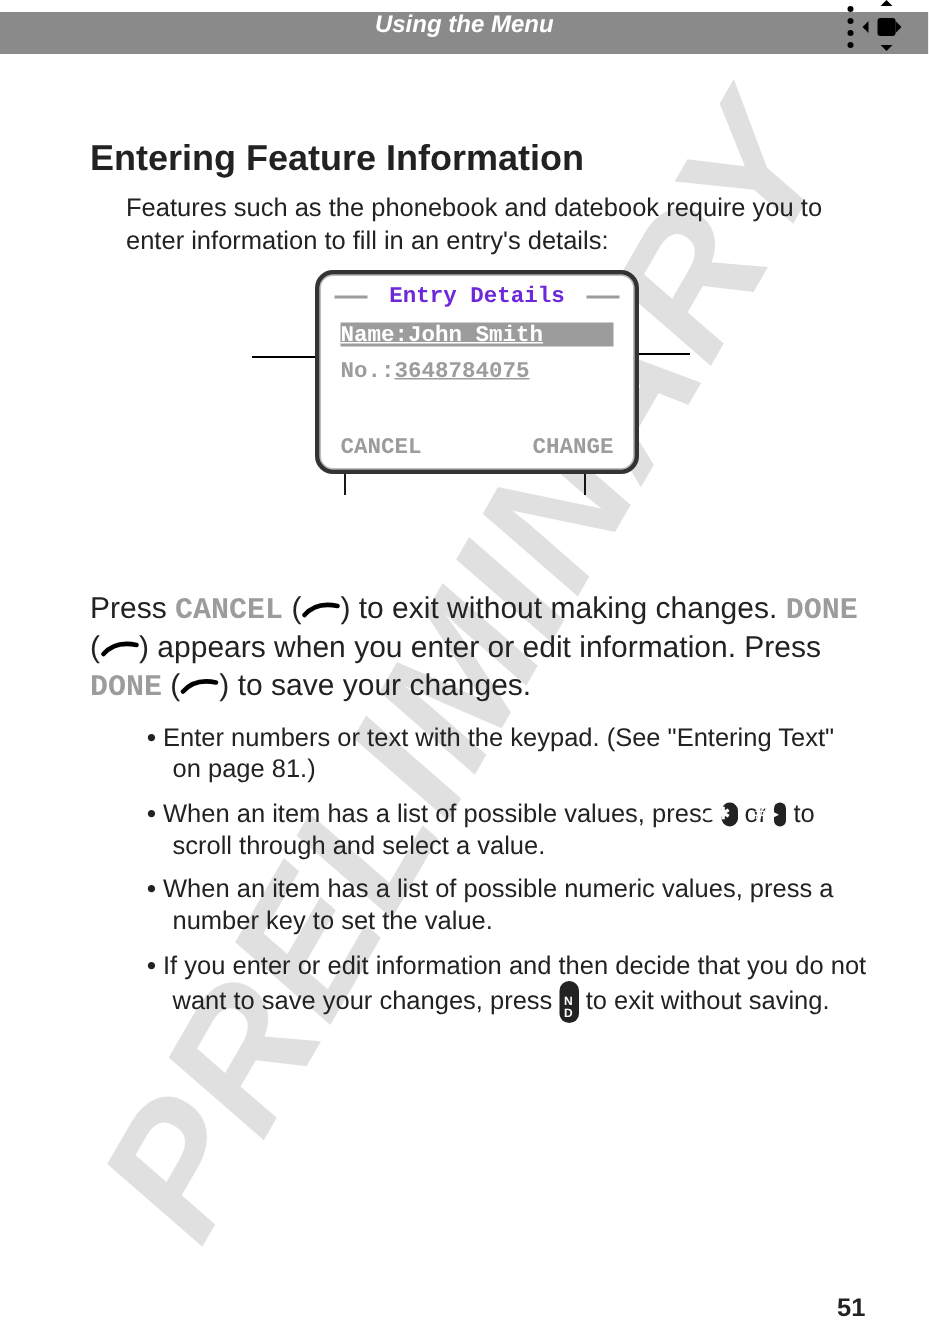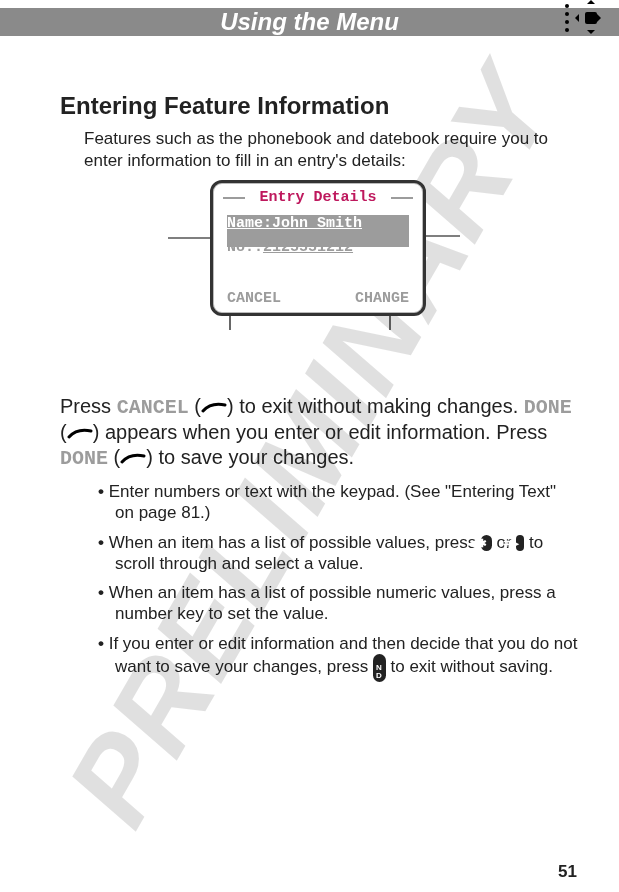--- a/index.html
+++ b/index.html
@@ -1,35 +1,35 @@
 <!DOCTYPE html>
 <html><head>
 <meta charset="utf-8">
 <style>
   html,body{margin:0;padding:0;background:#fff;font-family:"Myriad Pro","Segoe UI",Arial,sans-serif;color:#222}
   .page{width:619px;height:892px;position:relative;background:#fff;overflow:hidden}
   .wm{position:absolute;left:50%;top:50%;transform:translate(-50%,-50%) rotate(-60deg);
       font-size:120px;font-weight:900;font-style:italic;color:rgba(0,0,0,0.12);letter-spacing:2px;
       white-space:nowrap;pointer-events:none}
   .header{position:absolute;left:0;right:0;top:8px;height:28px;background:#8a8a8a;color:#fff;
-          display:flex;align-items:center;justify-content:center;font-style:italic;font-weight:700;
-          font-size:24px}
+          display:flex;align-items:flex-start;justify-content:center;font-style:italic;font-weight:700;
+          font-size:16px}
   .hdr-icon{position:absolute;right:18px;top:0;width:40px;height:48px}
   .body{position:absolute;left:60px;right:40px;top:70px;bottom:40px}
   .b1{margin-left:55px;text-indent:-1em;font-size:17px;line-height:1.25;margin-top:8px;margin-bottom:8px}
   .b1:before{content:"• ";font-weight:bold}
   .h2{font-size:24px;font-weight:800;margin:22px 0 8px 0}
   .intro{font-size:17px;line-height:1.3;margin-left:24px;margin-bottom:8px}
   .diagram{position:relative;width:500px;height:210px;margin:6px auto 4px 0}
   .screen{position:absolute;left:150px;top:0;width:210px;height:130px;border:3px solid #333;border-radius:12px;
           background:#fff;box-shadow:inset 0 0 0 1px #bbb}
-  .scr-title{position:absolute;left:0;right:0;top:6px;text-align:center;color:#be185d;font-weight:700;
+  .scr-title{position:absolute;left:0;right:0;top:6px;text-align:center;color:#6d28d9;font-weight:700;
              font-family:"Courier New",monospace;font-size:15px}
   .titlebar-line{position:absolute;top:14px;width:22px;height:2px;background:#9c9c9c}
-  .row{position:absolute;left:14px;right:14px;height:32px;color:#9c9c9c;font-family:"Courier New",monospace;
+  .row{position:absolute;left:14px;right:14px;height:16px;color:#9c9c9c;font-family:"Courier New",monospace;
        font-weight:700;font-size:15px;text-align:left}
   .hl{background:#9c9c9c;color:#fff;text-decoration:underline}
   .und{text-decoration:underline}
   .softkeys{position:absolute;left:14px;right:14px;bottom:6px;display:flex;justify-content:space-between;
             color:#9c9c9c;font-family:"Courier New",monospace;font-weight:700;font-size:15px}
   .ann{position:absolute;font-size:15px;color:#222;line-height:1.2}
   .annL1{left:0;top:4px;width:110px}
   .annR1{left:405px;top:46px;width:100px}
   .underText{font-size:20px;line-height:1.25;display:flex;gap:56px;margin:0 0 10px 0}
   .underText .col{flex:1}
@@ -83,21 +83,21 @@
 
 
       <div class="screen">
         <span class="titlebar-line" style="left:10px"></span>
         <span class="titlebar-line" style="right:10px"></span>
         <div class="scr-title">Entry Details</div>
         <div class="row hl" style="top:32px">
           <span>Name:</span><span>John Smith</span>
         </div>
         <div class="row" style="top:56px">
-          <span>No.:</span><span class="und">2125551212</span>
+          <span>No.:</span><span class="und">3648784075</span>
         </div>
         <div class="softkeys">
           <span>CANCEL</span>
           <span>CHANGE</span>
         </div>
       </div>
 
     </div>
 
     <div class="underText">

